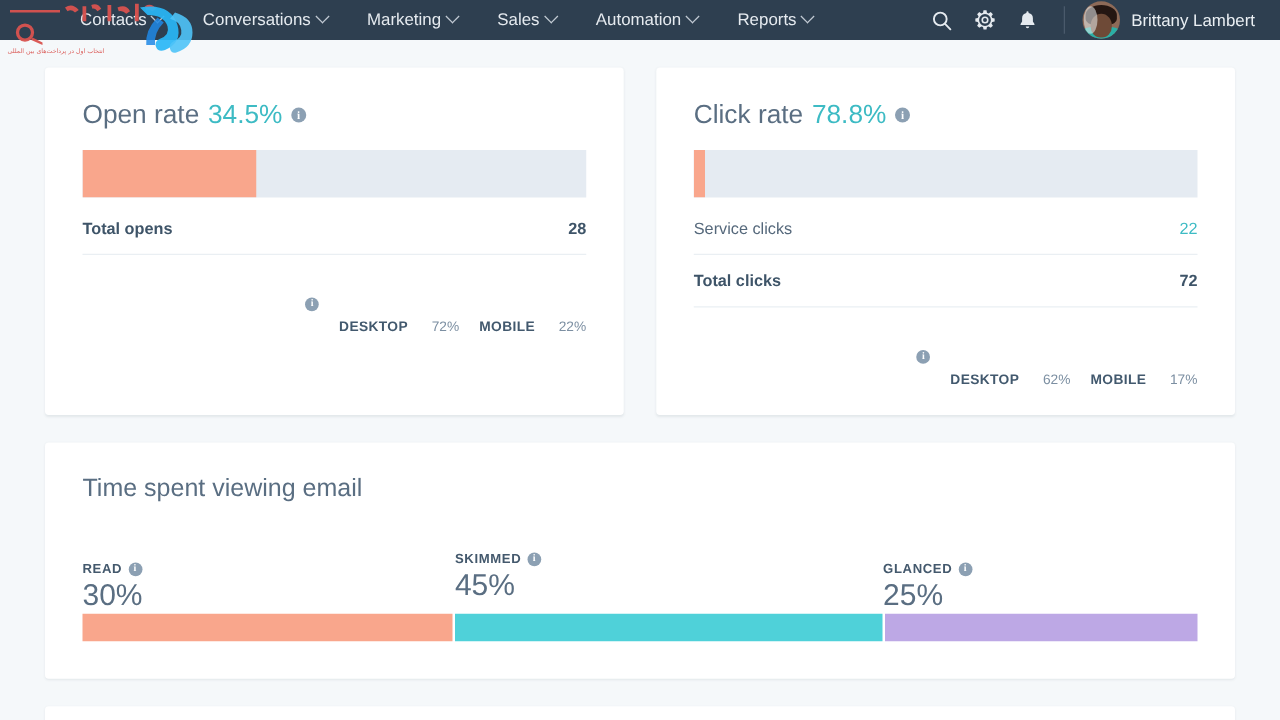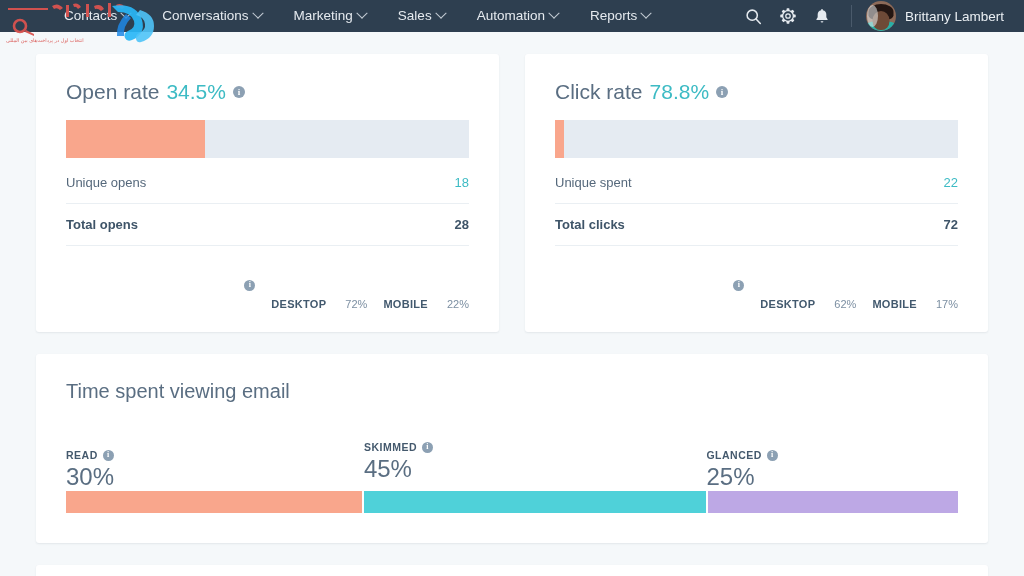--- a/index.html
+++ b/index.html
@@ -307,24 +307,20 @@
     <div class="card rate-card">
       <div class="rate-title">
         <span>Open rate</span>
         <span class="val">34.5%</span>
         <span class="info">i</span>
       </div>
       <div class="bar-track">
         <div class="bar-fill" style="width:34.5%"></div>
       </div>
       <div class="stat-row">
-        <span class="sl">Unique opens</span>
-        <span class="sv link">18</span>
-      </div>
-      <div class="stat-row">
         <span class="sl bold">Total opens</span>
         <span class="sv bold">28</span>
       </div>
       <div class="device-row">
         <span class="info sm">i</span>
         <span class="device-item">
           <span class="dl">DESKTOP</span>
           <span class="dv">72%</span>
         </span>
         <span class="device-item">
@@ -337,21 +333,21 @@
     <div class="card rate-card">
       <div class="rate-title">
         <span>Click rate</span>
         <span class="val">78.8%</span>
         <span class="info">i</span>
       </div>
       <div class="bar-track">
         <div class="bar-fill" style="width:2.2%"></div>
       </div>
       <div class="stat-row">
-        <span class="sl">Unique spent</span>
+        <span class="sl">Service clicks</span>
         <span class="sv link">22</span>
       </div>
       <div class="stat-row">
         <span class="sl bold">Total clicks</span>
         <span class="sv bold">72</span>
       </div>
       <div class="device-row">
         <span class="info sm">i</span>
         <span class="device-item">
           <span class="dl">DESKTOP</span>

